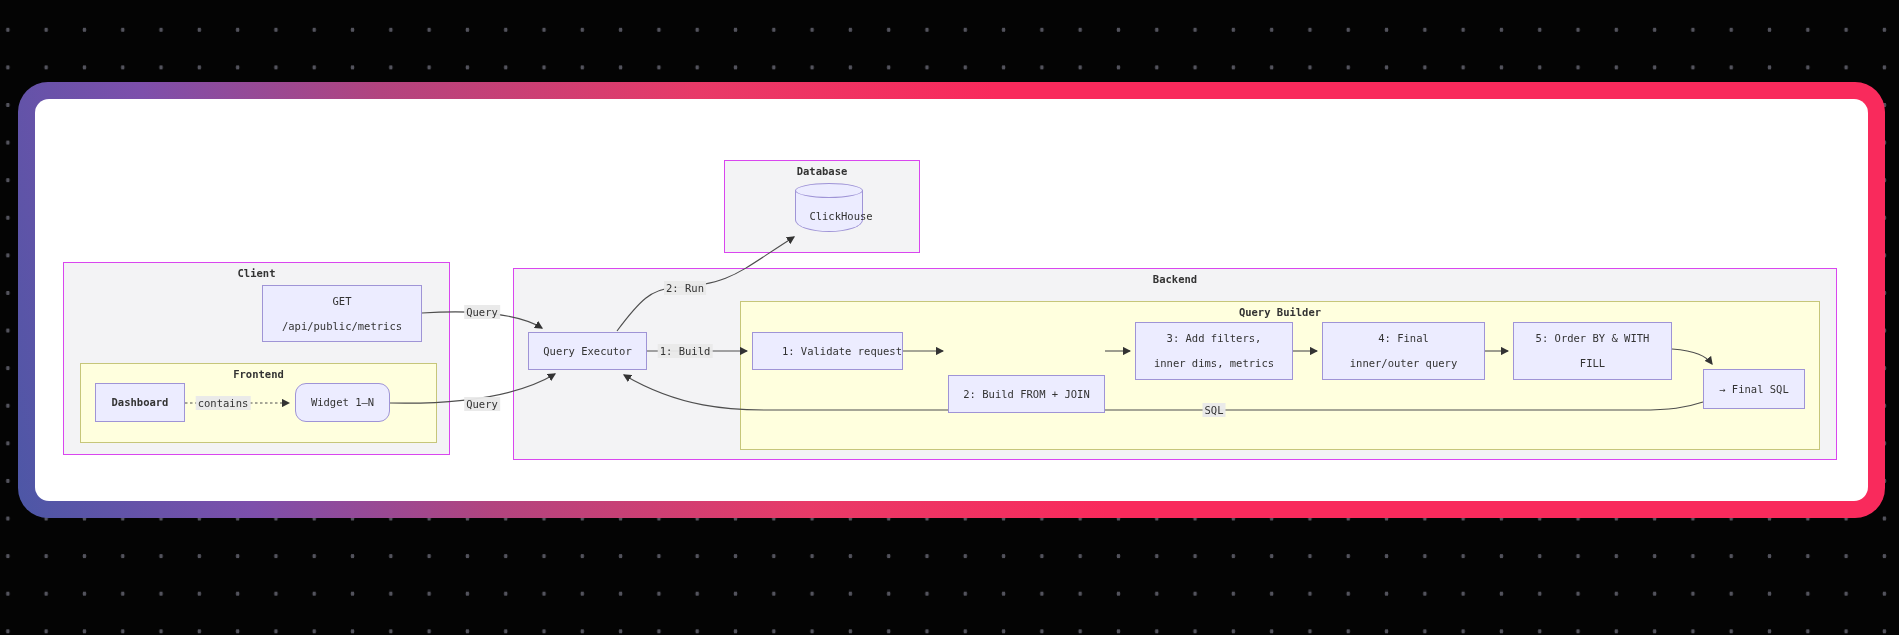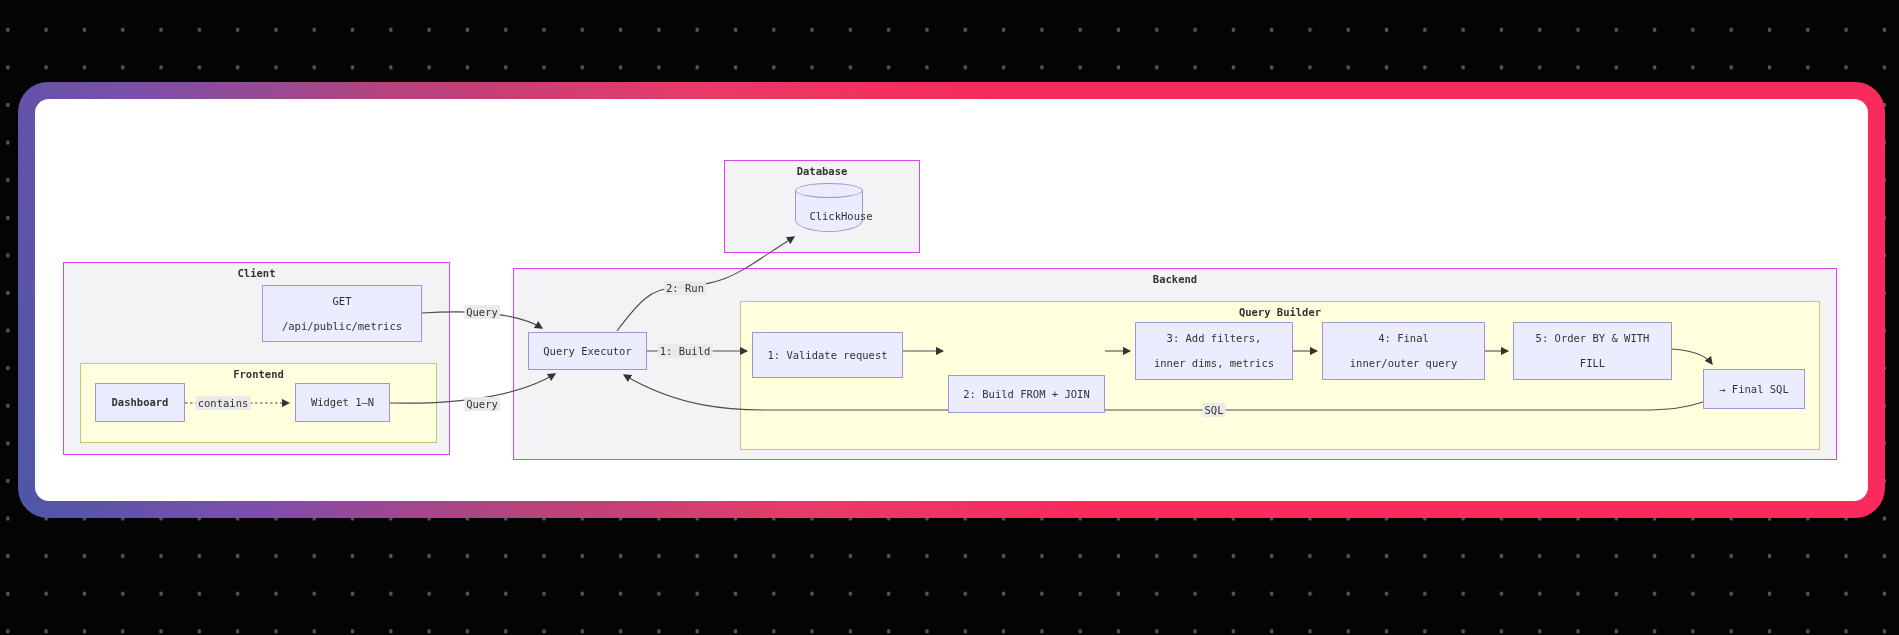--- a/index.html
+++ b/index.html
@@ -103,27 +103,27 @@
   </g>
 </svg>
 
 <div class="node" style="left:262px;top:285px;width:160px;height:57px;">
   <span>GET</span>
   <span>/api/public/metrics</span>
 </div>
 <div class="node" style="left:95px;top:383px;width:90px;height:39px;font-weight:bold;">
   <span>Dashboard</span>
 </div>
-<div class="node" style="left:295px;top:383px;width:95px;height:39px;">
+<div class="node" style="left:295px;top:383px;width:95px;height:39px;border-radius:11px;">
   <span>Widget 1–N</span>
 </div>
 <div class="node" style="left:528px;top:332px;width:119px;height:38px;">
   <span>Query Executor</span>
 </div>
-<div class="node" style="left:752px;top:332px;width:151px;height:46px;">
+<div class="node" style="left:752px;top:332px;width:151px;height:38px;align-items:flex-end;">
   <span>1: Validate request</span>
 </div>
 <div class="node" style="left:948px;top:332px;width:157px;height:38px;margin-top:43px;">
   <span>2: Build FROM + JOIN</span>
 </div>
 <div class="node" style="left:1135px;top:322px;width:158px;height:58px;">
   <span>3: Add filters,</span>
   <span>inner dims, metrics</span>
 </div>
 <div class="node" style="left:1322px;top:322px;width:163px;height:58px;">

